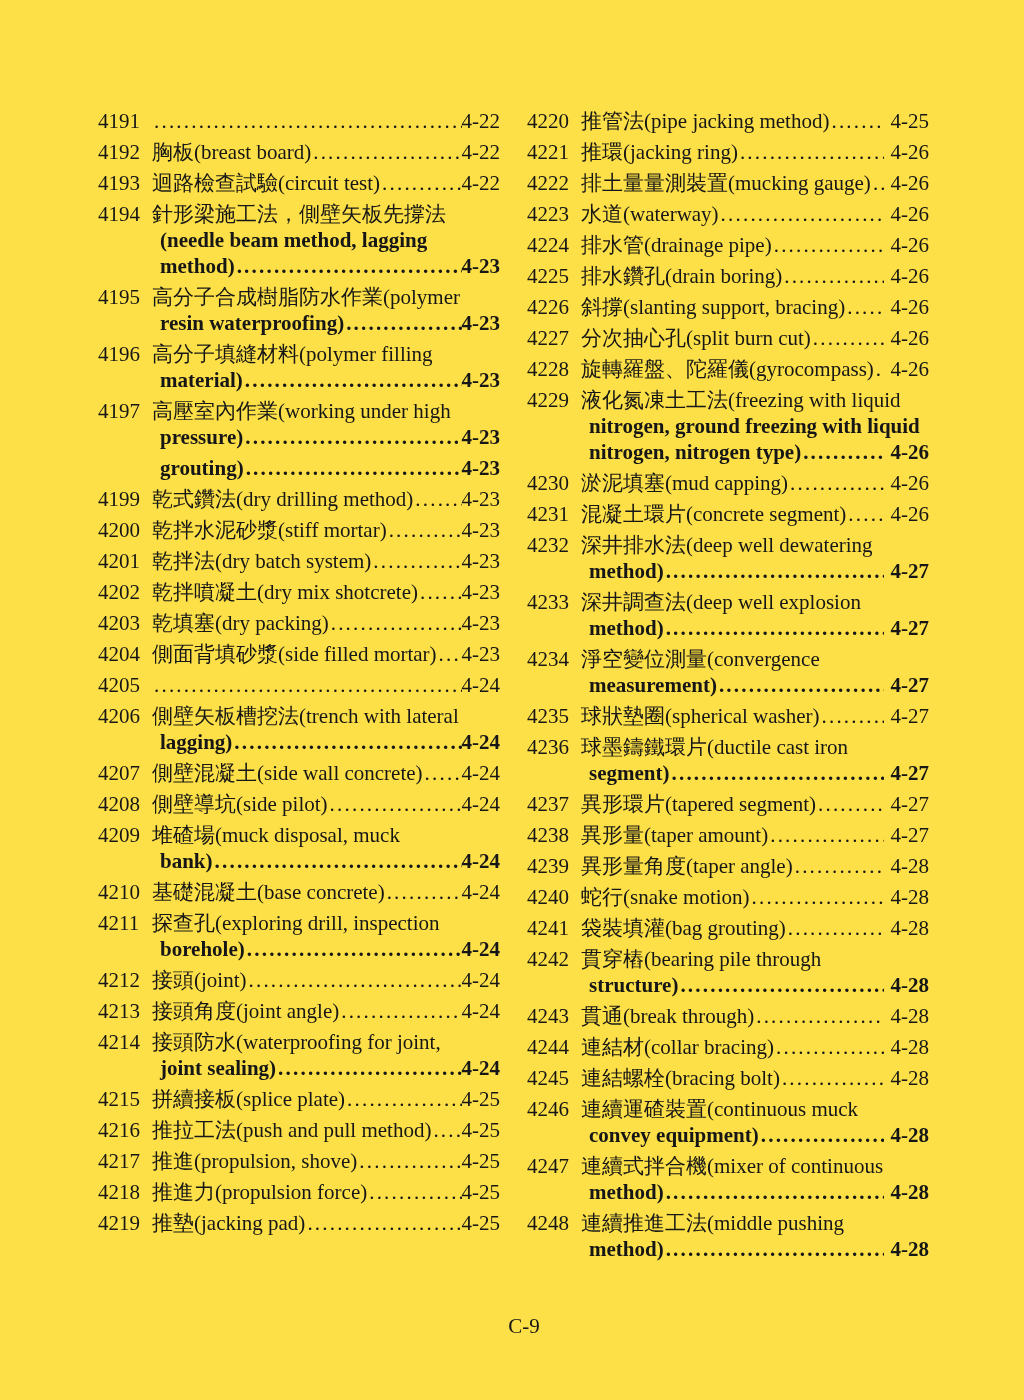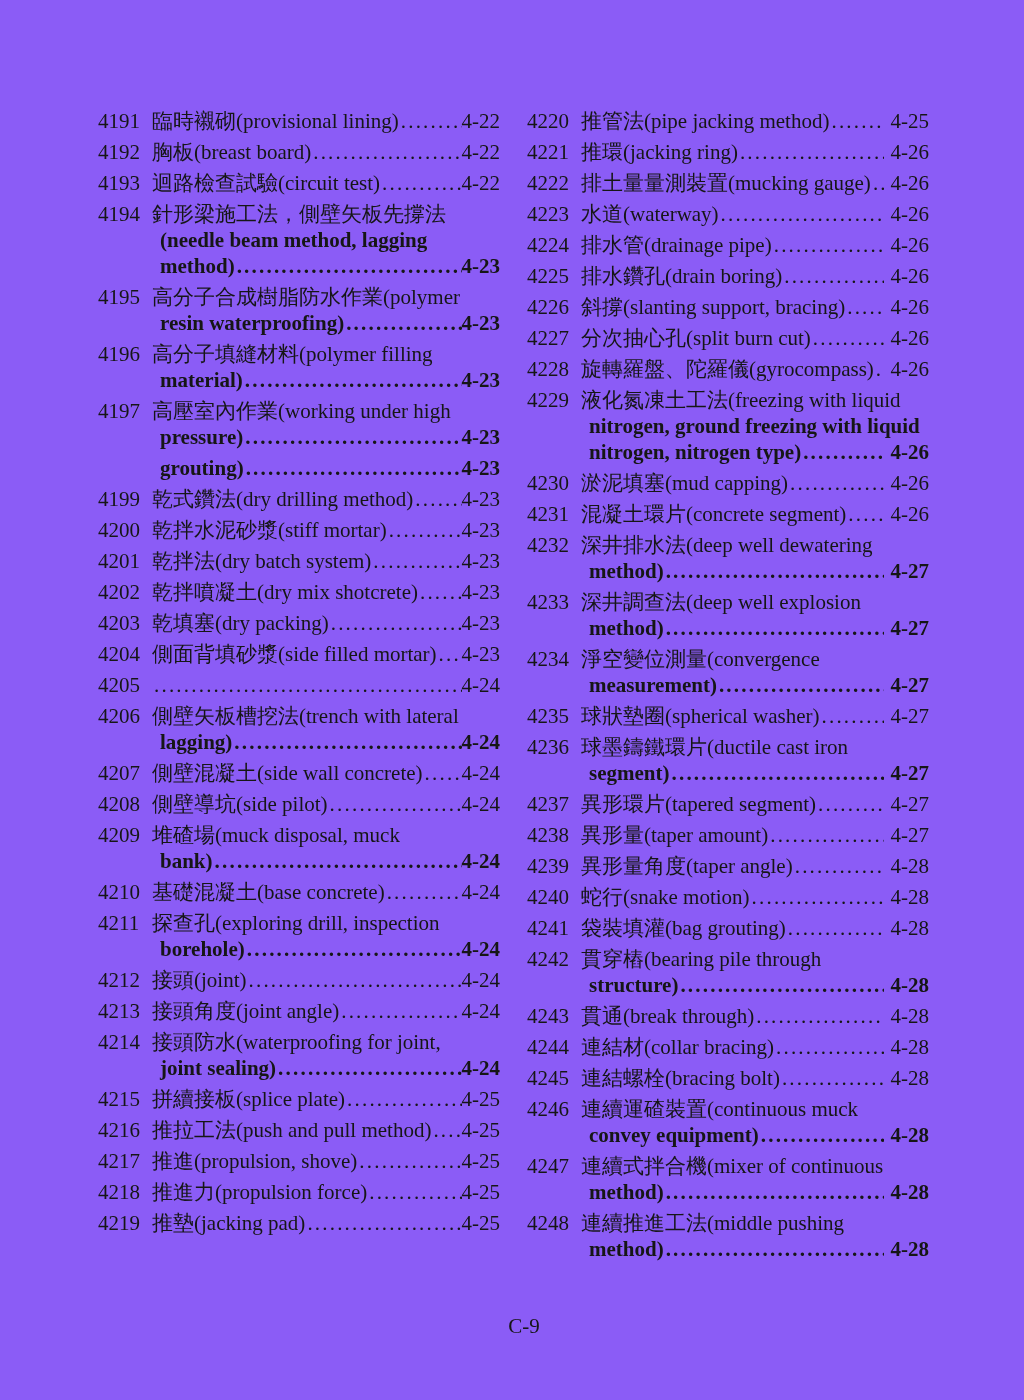--- a/index.html
+++ b/index.html
@@ -4,21 +4,21 @@
 <style>
   html, body {
     margin: 0;
     padding: 0;
     background: #ffffff;
   }
   .sheet {
     position: relative;
     width: 1024px;
     height: 1400px;
-    background: #8b5cf6;
+    background: #fde047;
     color: #161616;
     font-family: "Liberation Serif", "DejaVu Serif", serif;
     font-size: 21px;
     overflow: hidden;
   }
   .columns {
     position: absolute;
     left: 98px;
     top: 108px;
     width: 830px;
@@ -74,21 +74,20 @@
 </style>
 </head>
 <body>
 
 <div class="sheet">
   <div class="columns">
     <div class="col col-left" id="col-left">
         <div class="entry">
           <div class="eline">
             <span class="num">4191</span>
-            <span class="etext">臨時襯砌(provisional lining)</span>
             <span class="dots">..........................................................................................</span>
             <span class="pageref">4-22</span>
           </div>
         </div>
         <div class="entry">
           <div class="eline">
             <span class="num">4192</span>
             <span class="etext">胸板(breast board)</span>
             <span class="dots">..........................................................................................</span>
             <span class="pageref">4-22</span>

